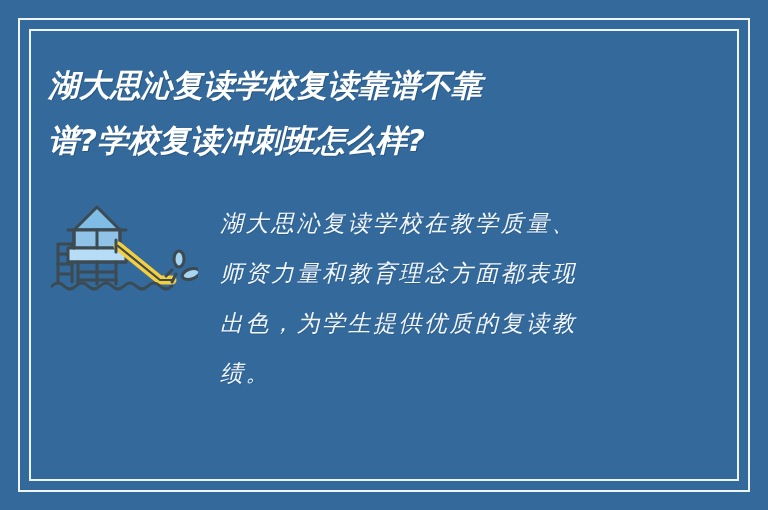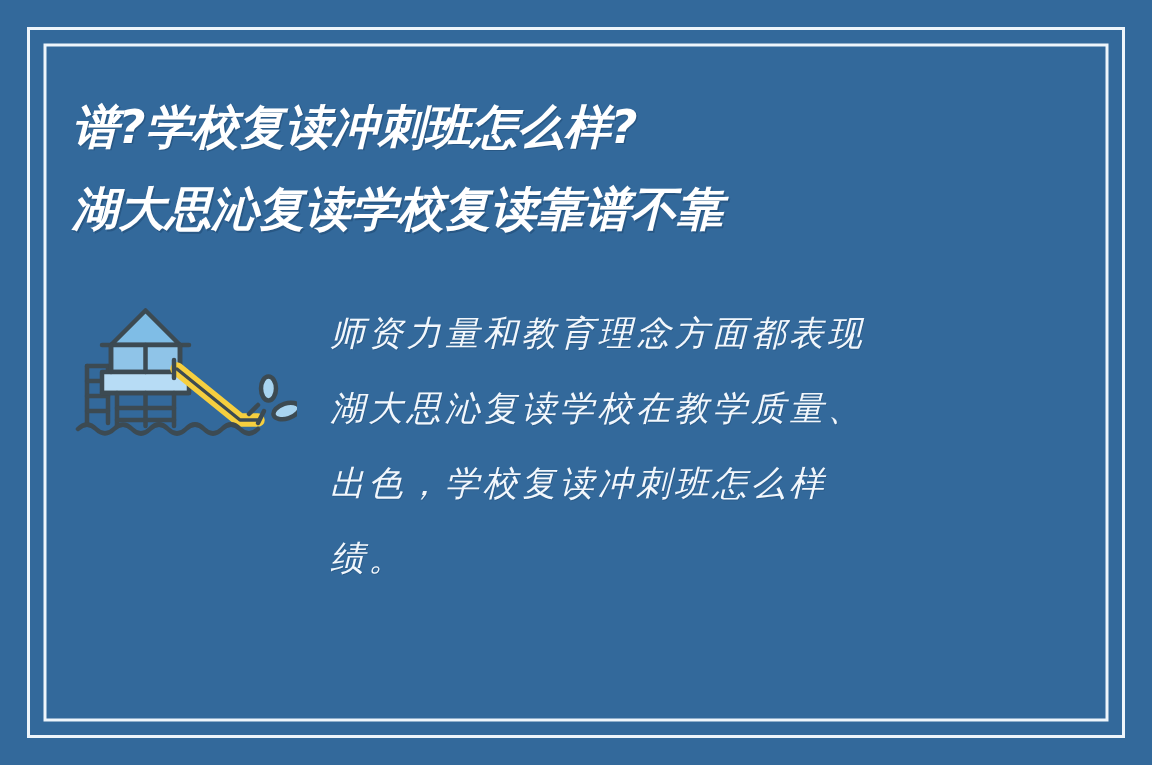--- a/index.html
+++ b/index.html
@@ -99,22 +99,22 @@
 </style>
 </head>
 <body>
 
 <div id="card">
 
   <div class="frame-outer"></div>
   <div class="frame-inner"></div>
 
   <div id="title-block">
+    <div class="title-line">湖大思沁复读学校复读靠谱不靠</div>
     <div class="title-line">谱?学校复读冲刺班怎么样?</div>
-    <div class="title-line">湖大思沁复读学校复读靠谱不靠</div>
   </div>
 
   <div id="content">
 
     <div id="illustration">
       <svg width="150" height="100" viewBox="0 0 150 100" xmlns="http://www.w3.org/2000/svg">
         <g fill="none" stroke="#3c4a52" stroke-width="3" stroke-linecap="round" stroke-linejoin="round">
 
           <g>
             <line x1="10" y1="42" x2="10" y2="80"></line>
@@ -161,20 +161,20 @@
           </g>
 
           <g stroke-width="3">
             <path d="M4 84 q6 -6 12 0 q6 6 12 0 q6 -6 12 0 q6 6 12 0 q6 -6 12 0 q6 6 12 0 q6 -6 12 0 q6 6 12 0 q6 -6 12 0 q6 6 12 0"></path>
           </g>
         </g>
       </svg>
     </div>
 
     <div id="body-block">
+      <div class="body-line">湖大思沁复读学校在教学质量、</div>
       <div class="body-line">师资力量和教育理念方面都表现</div>
-      <div class="body-line">湖大思沁复读学校在教学质量、</div>
-      <div class="body-line">出色，学校复读冲刺班怎么样</div>
+      <div class="body-line">出色，为学生提供优质的复读教</div>
       <div class="body-line">绩。</div>
     </div>
 
   </div>
 </div>
 
 </body></html>

